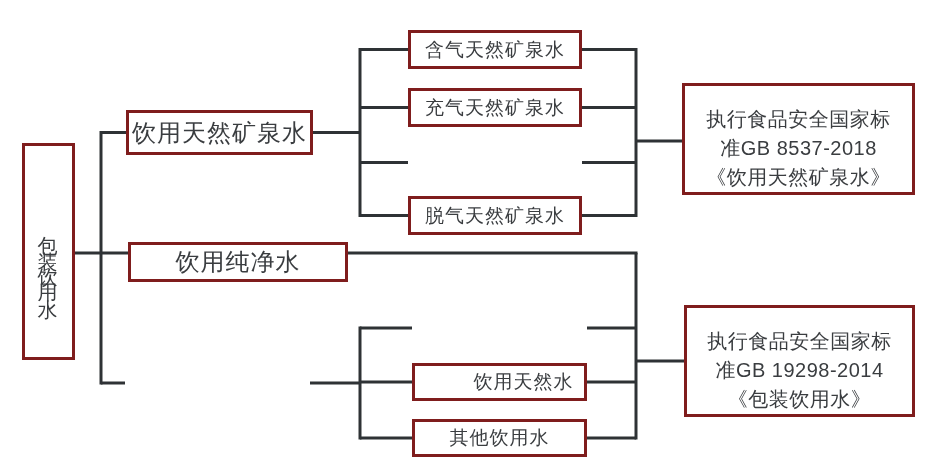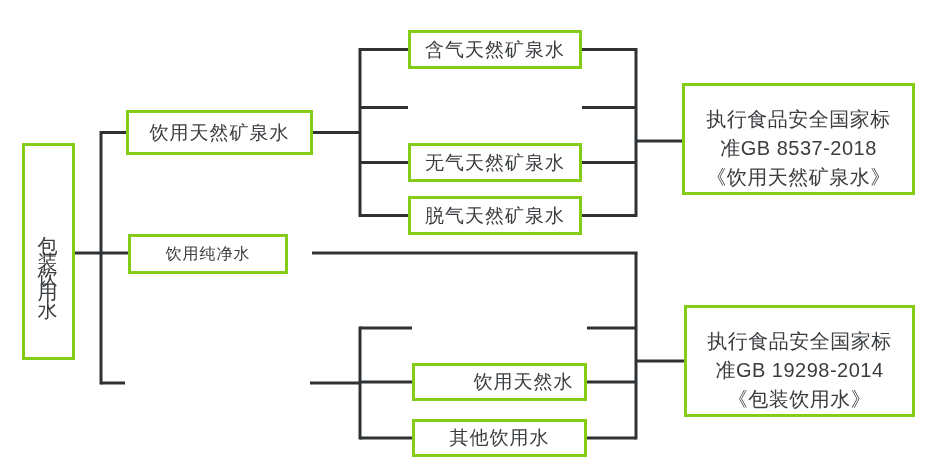--- a/index.html
+++ b/index.html
@@ -16,21 +16,21 @@
     overflow: hidden;
   }
   .wires {
     position: absolute;
     left: 0; top: 0;
     width: 943px; height: 473px;
   }
   .node {
     position: absolute;
     box-sizing: border-box;
-    border: 3px solid #84cc16;
+    border: 3px solid #7f1d1d;
     background: #ffffff;
     color: #3a3d40;
     display: flex;
     align-items: center;
     justify-content: center;
     text-align: center;
     letter-spacing: 1px;
   }
   
   .node.root {
@@ -38,22 +38,22 @@
     width: 53px; height: 217px;
     font-size: 20px;
   }
   .root .vtext {
     writing-mode: vertical-rl;
     text-orientation: upright;
     letter-spacing: 16px;
     margin-bottom: -16px;
   }
   
-  .node.b1 { left: 126px; top: 110px; width: 187px; height: 45px; font-size: 19px; }
-  .node.b2 { left: 128px; top: 234px; width: 160px; height: 40px; font-size: 16px; }
+  .node.b1 { left: 126px; top: 110px; width: 187px; height: 45px; font-size: 24px; }
+  .node.b2 { left: 128px; top: 242px; width: 220px; height: 40px; font-size: 24px; }
   .node.b3 { left: 125px; top: 363px; width: 185px; height: 40px; font-size: 20px; }
   
   .node.ga { left: 408px; width: 174px; height: 39px; font-size: 19px; }
   .node.a1 { top: 30px; }
   .node.a2 { top: 88px; }
   .node.a3 { top: 143px; }
   .node.a4 { top: 196px; }
   
   .node.gb { left: 412px; width: 175px; height: 38px; font-size: 19px; }
   .node.c1 { top: 309px; }
@@ -119,22 +119,22 @@
   <div class="node b1">
     <span>饮用天然矿泉水</span>
   </div>
   <div class="node b2">
     <span>饮用纯净水</span>
   </div>
 
   <div class="node ga a1">
     <span>含气天然矿泉水</span>
   </div>
-  <div class="node ga a3">
-    <span>无气天然矿泉水</span>
+  <div class="node ga a2">
+    <span>充气天然矿泉水</span>
   </div>
   <div class="node ga a4">
     <span>脱气天然矿泉水</span>
   </div>
 
   <div class="node gb c2">
     <span>饮用天然水</span>
   </div>
   <div class="node gb c3">
     <span>其他饮用水</span>

